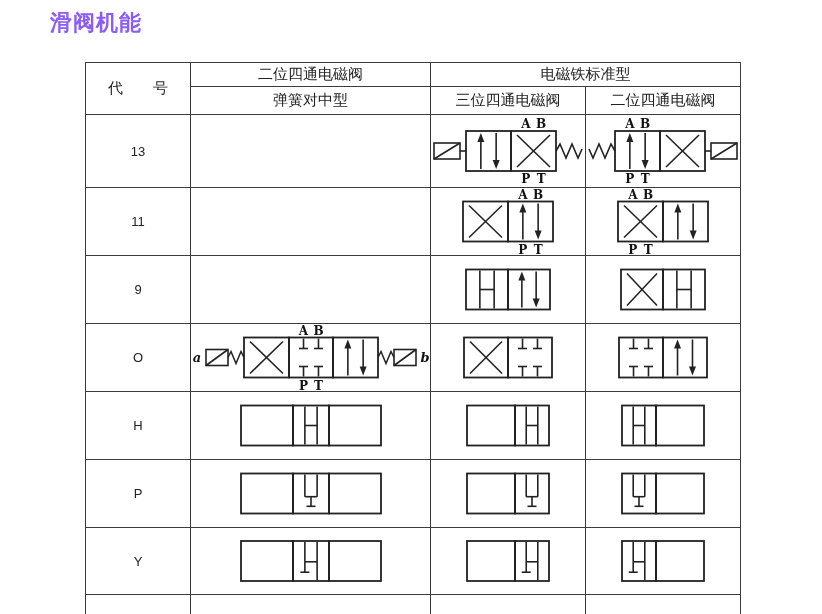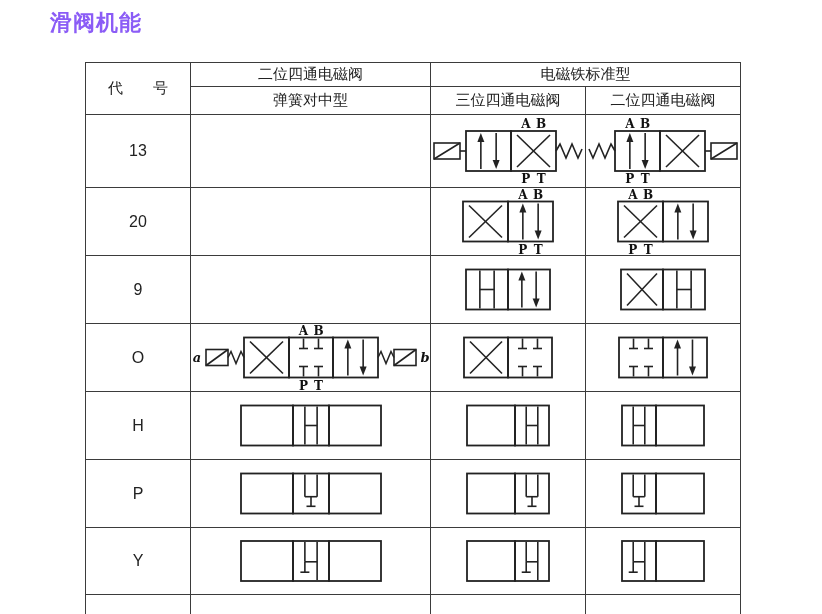--- a/index.html
+++ b/index.html
@@ -18,21 +18,21 @@
     border-collapse:collapse;table-layout:fixed;width:655px;
     background:#fff;
   }
   table.valve-table td,table.valve-table th{
     border:1.6px solid #3b3b3b;
     padding:0;text-align:center;vertical-align:middle;
     font-weight:normal;color:#222;
     overflow:hidden;
   }
   th.hdr{font-size:15px;}
-  td.code-cell{font-size:16px;}
+  td.code-cell{font-size:13px;}
   .r1{height:24px}.r2{height:28px}
   .row13{height:73px}
   .row70{height:68px}
   .rowY{height:67px}
   .partial{height:45px}
   td.sym-cell svg{display:block;margin:0 auto;}
 </style>
 </head>
 <body>
 
@@ -97,21 +97,21 @@
             <rect x="124" y="28" width="26" height="16" fill="none" stroke="#222" stroke-width="1.6"></rect>
             <line x1="124" y1="44" x2="150" y2="28" stroke="#222" stroke-width="1.6"></line>
             <text x="42.85" y="13" text-anchor="middle" fill="#111" font-size="12" font-family="&quot;DejaVu Serif&quot;,serif" font-weight="bold">A</text>
             <text x="58.150000000000006" y="13" text-anchor="middle" fill="#111" font-size="12" font-family="&quot;DejaVu Serif&quot;,serif" font-weight="bold">B</text>
             <text x="42.85" y="68" text-anchor="middle" fill="#111" font-size="12" font-family="&quot;DejaVu Serif&quot;,serif" font-weight="bold">P</text>
             <text x="58.150000000000006" y="68" text-anchor="middle" fill="#111" font-size="12" font-family="&quot;DejaVu Serif&quot;,serif" font-weight="bold">T</text>
           </svg>
         </td>
   </tr>
   <tr class="row70">
-    <td class="code-cell">20</td>
+    <td class="code-cell">11</td>
     <td class="sym-cell">
           <svg width="236" height="67"></svg>
         </td>
     <td class="sym-cell">
           <svg width="152" height="67">
             <rect x="31" y="13.5" width="45" height="40" fill="none" stroke="#222" stroke-width="1.8"></rect>
             <line x1="37" y1="17.5" x2="70" y2="49.5" stroke="#222" stroke-width="1.6"></line>
             <line x1="37" y1="49.5" x2="70" y2="17.5" stroke="#222" stroke-width="1.6"></line>
             <rect x="76" y="13.5" width="45" height="40" fill="none" stroke="#222" stroke-width="1.8"></rect>
             <line x1="90.85" y1="51.5" x2="90.85" y2="22.5" stroke="#222" stroke-width="1.6"></line>

